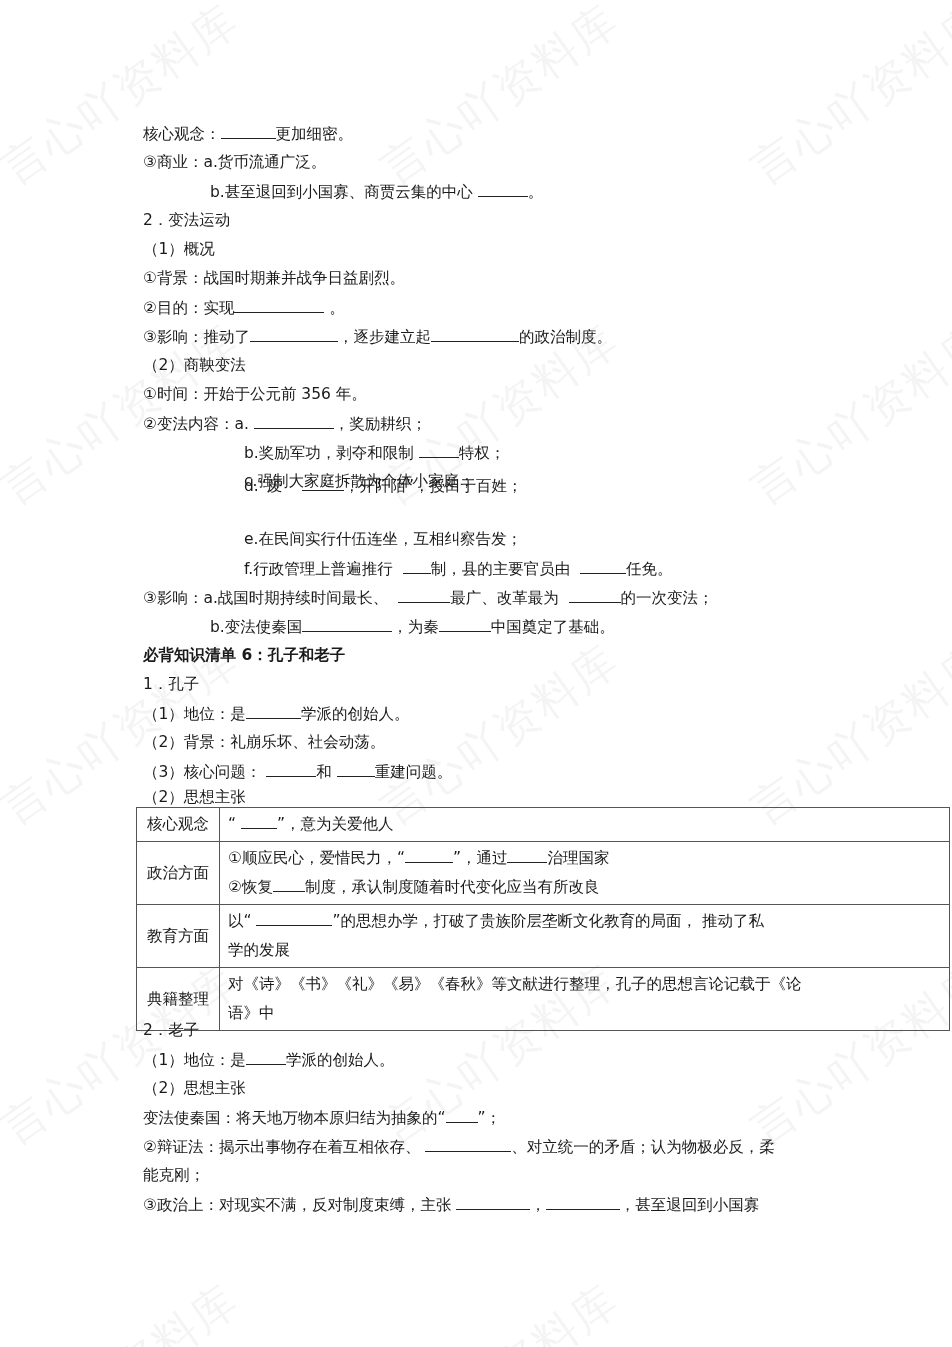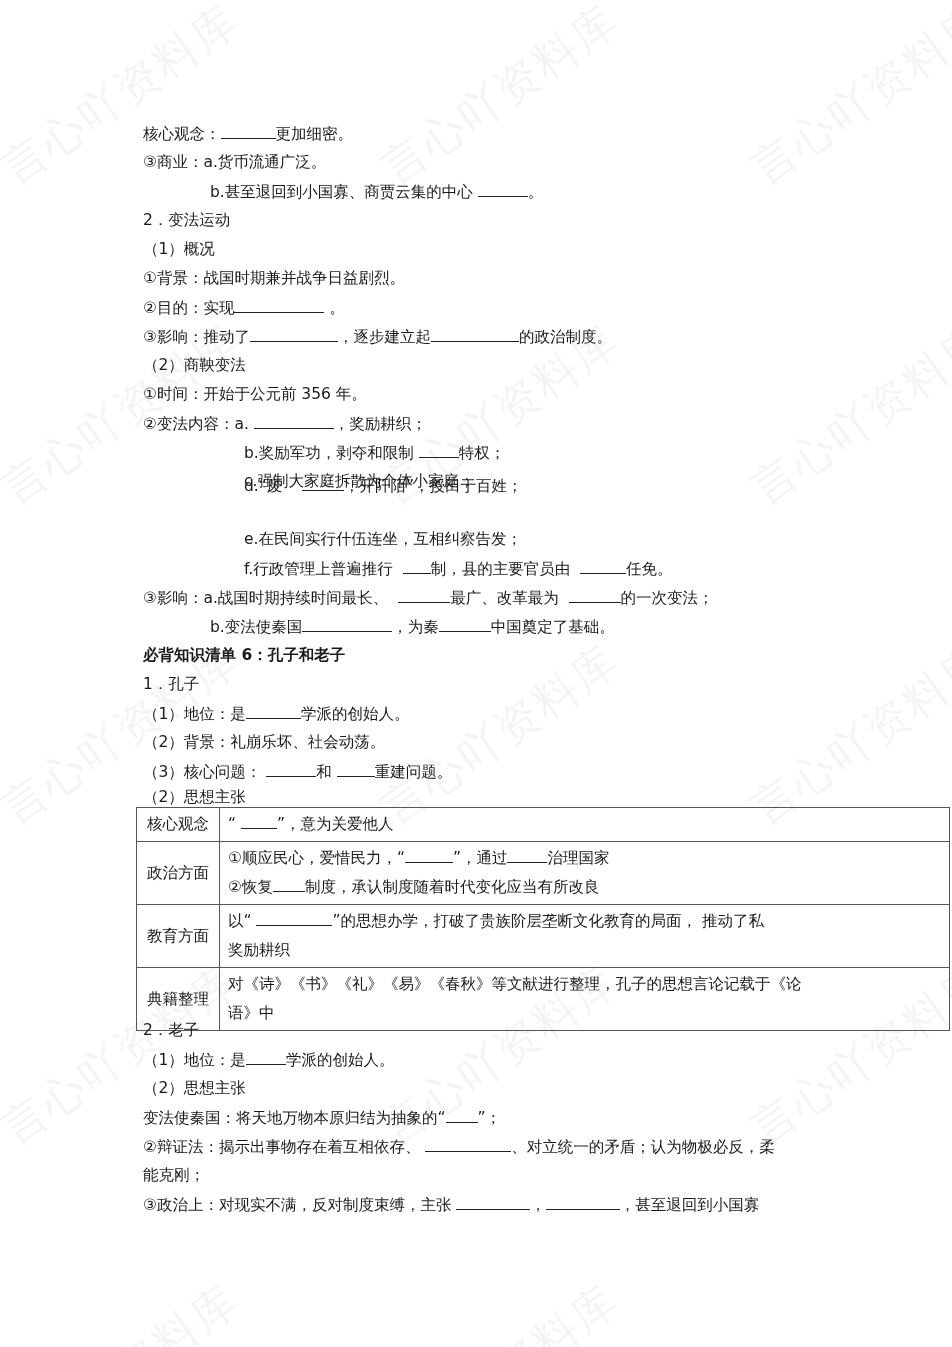--- a/index.html
+++ b/index.html
@@ -110,21 +110,21 @@
       <td class="head">政治方面</td>
       <td>
         <div><span>①顺应民心，爱惜民力，“</span><span class="blank" style="width:48px;"></span><span>”，通过</span><span class="blank" style="width:40px;"></span><span>治理国家</span></div>
         <div><span>②恢复</span><span class="blank" style="width:32px;"></span><span>制度，承认制度随着时代变化应当有所改良</span></div>
       </td>
     </tr>
     <tr style="height:59px;">
       <td class="head">教育方面</td>
       <td>
         <div><span>以“ </span><span class="blank" style="width:76px;"></span><span>”的思想办学，打破了贵族阶层垄断文化教育的局面， 推动了私</span></div>
-        <div>奖励耕织</div>
+        <div>学的发展</div>
       </td>
     </tr>
     <tr style="height:58px;">
       <td class="head">典籍整理</td>
       <td>
         <div>对《诗》《书》《礼》《易》《春秋》等文献进行整理，孔子的思想言论记载于《论</div>
         <div>语》中</div>
       </td>
     </tr>
   </tbody>

